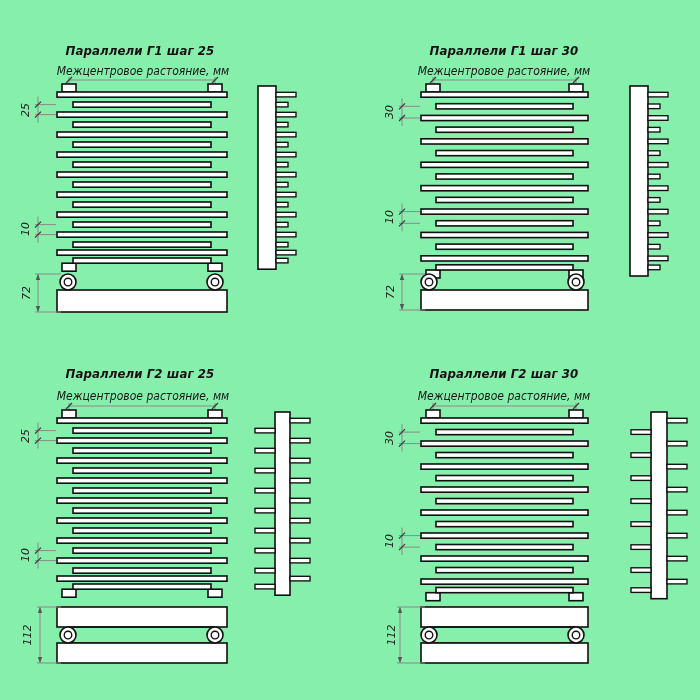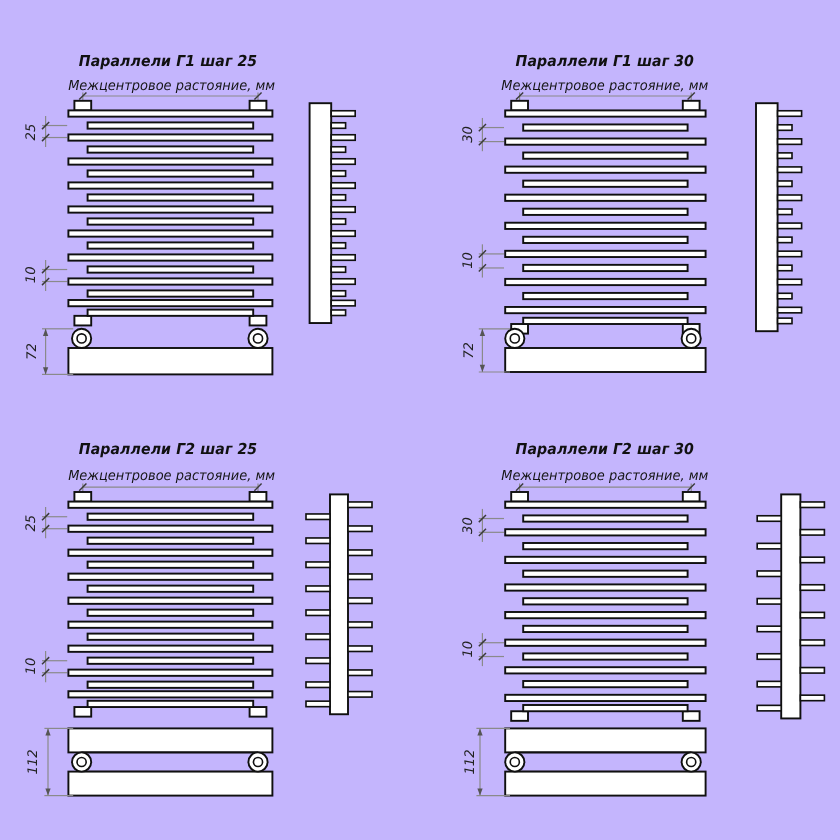--- a/index.html
+++ b/index.html
@@ -1,16 +1,16 @@
 <!DOCTYPE html>
 <html><head>
 <meta charset="utf-8">
 <style>
   html,body{margin:0;padding:0;background:#fff;}
-  .canvas{position:relative;width:700px;height:700px;background:#c4b5fd;overflow:hidden;
+  .canvas{position:relative;width:700px;height:700px;background:#86efac;overflow:hidden;
           font-family:"DejaVu Sans",sans-serif;}
   svg{position:absolute;left:0;top:0;}
   .t-title{position:absolute;width:220px;text-align:center;
            font:italic 600 12.5px "DejaVu Sans",sans-serif;color:#111;
            letter-spacing:.1px;transform:scaleX(.94);white-space:nowrap;}
   .t-sub{position:absolute;width:220px;text-align:center;
          font:italic 400 11.5px "DejaVu Sans",sans-serif;color:#161616;
          transform:scaleX(.94);white-space:nowrap;}
   .t-dim{position:absolute;width:30px;height:12px;text-align:center;
          font:italic 400 11px "DejaVu Sans",sans-serif;color:#222;

